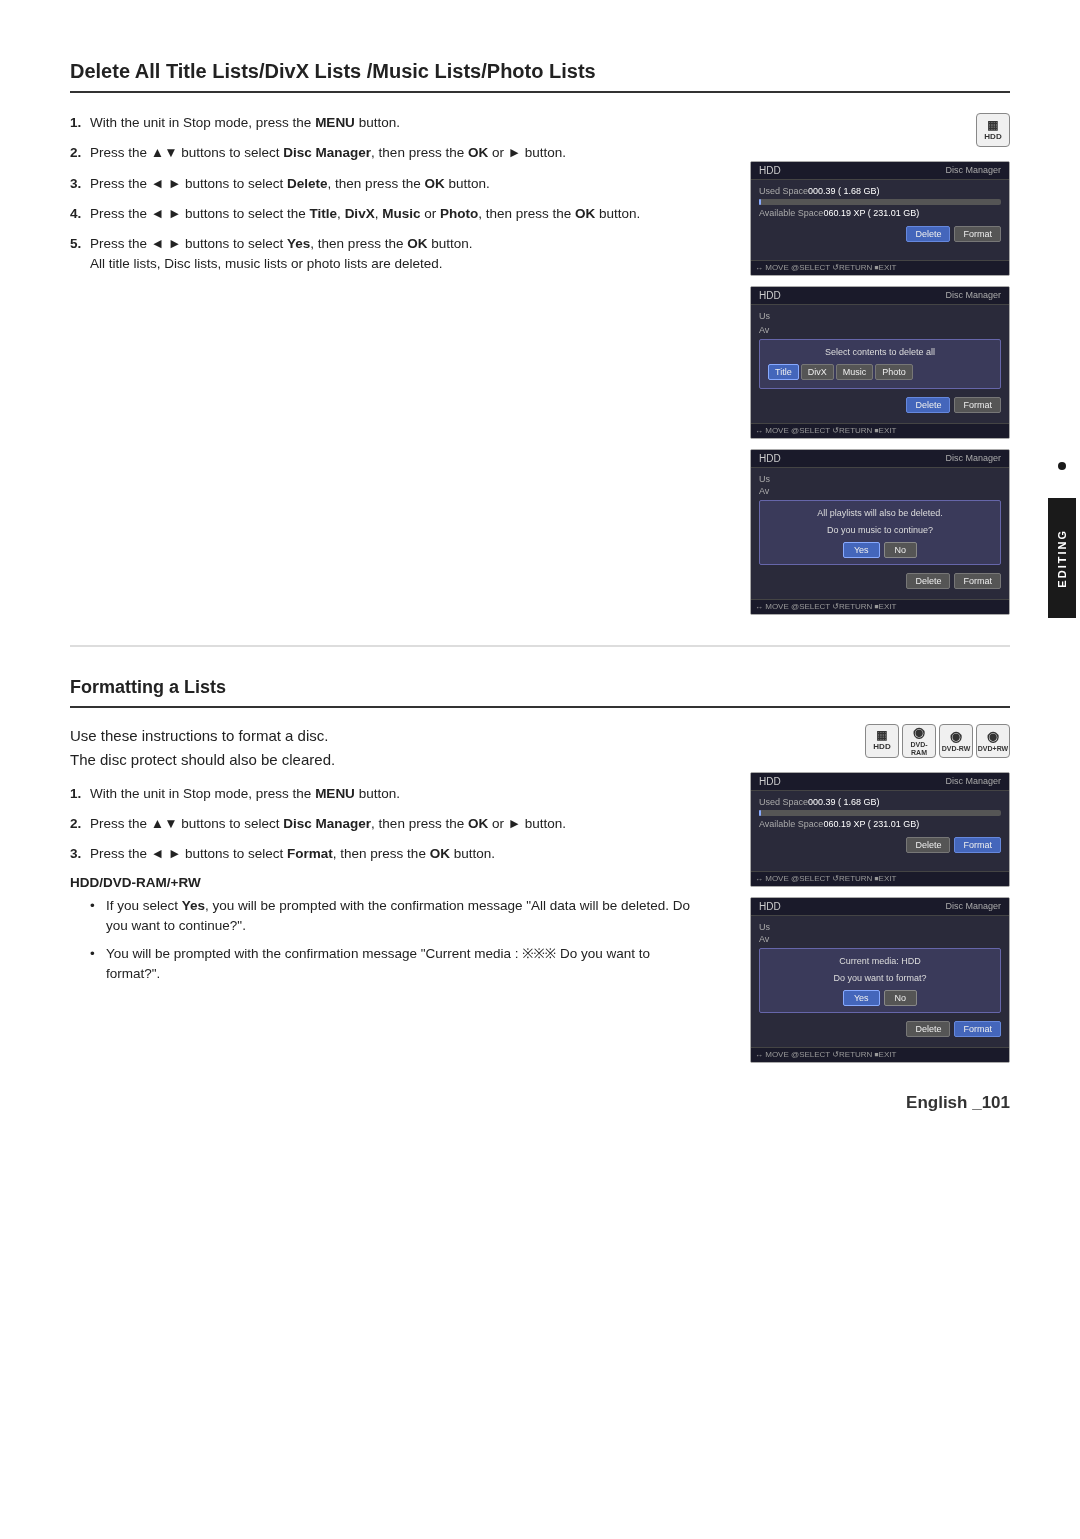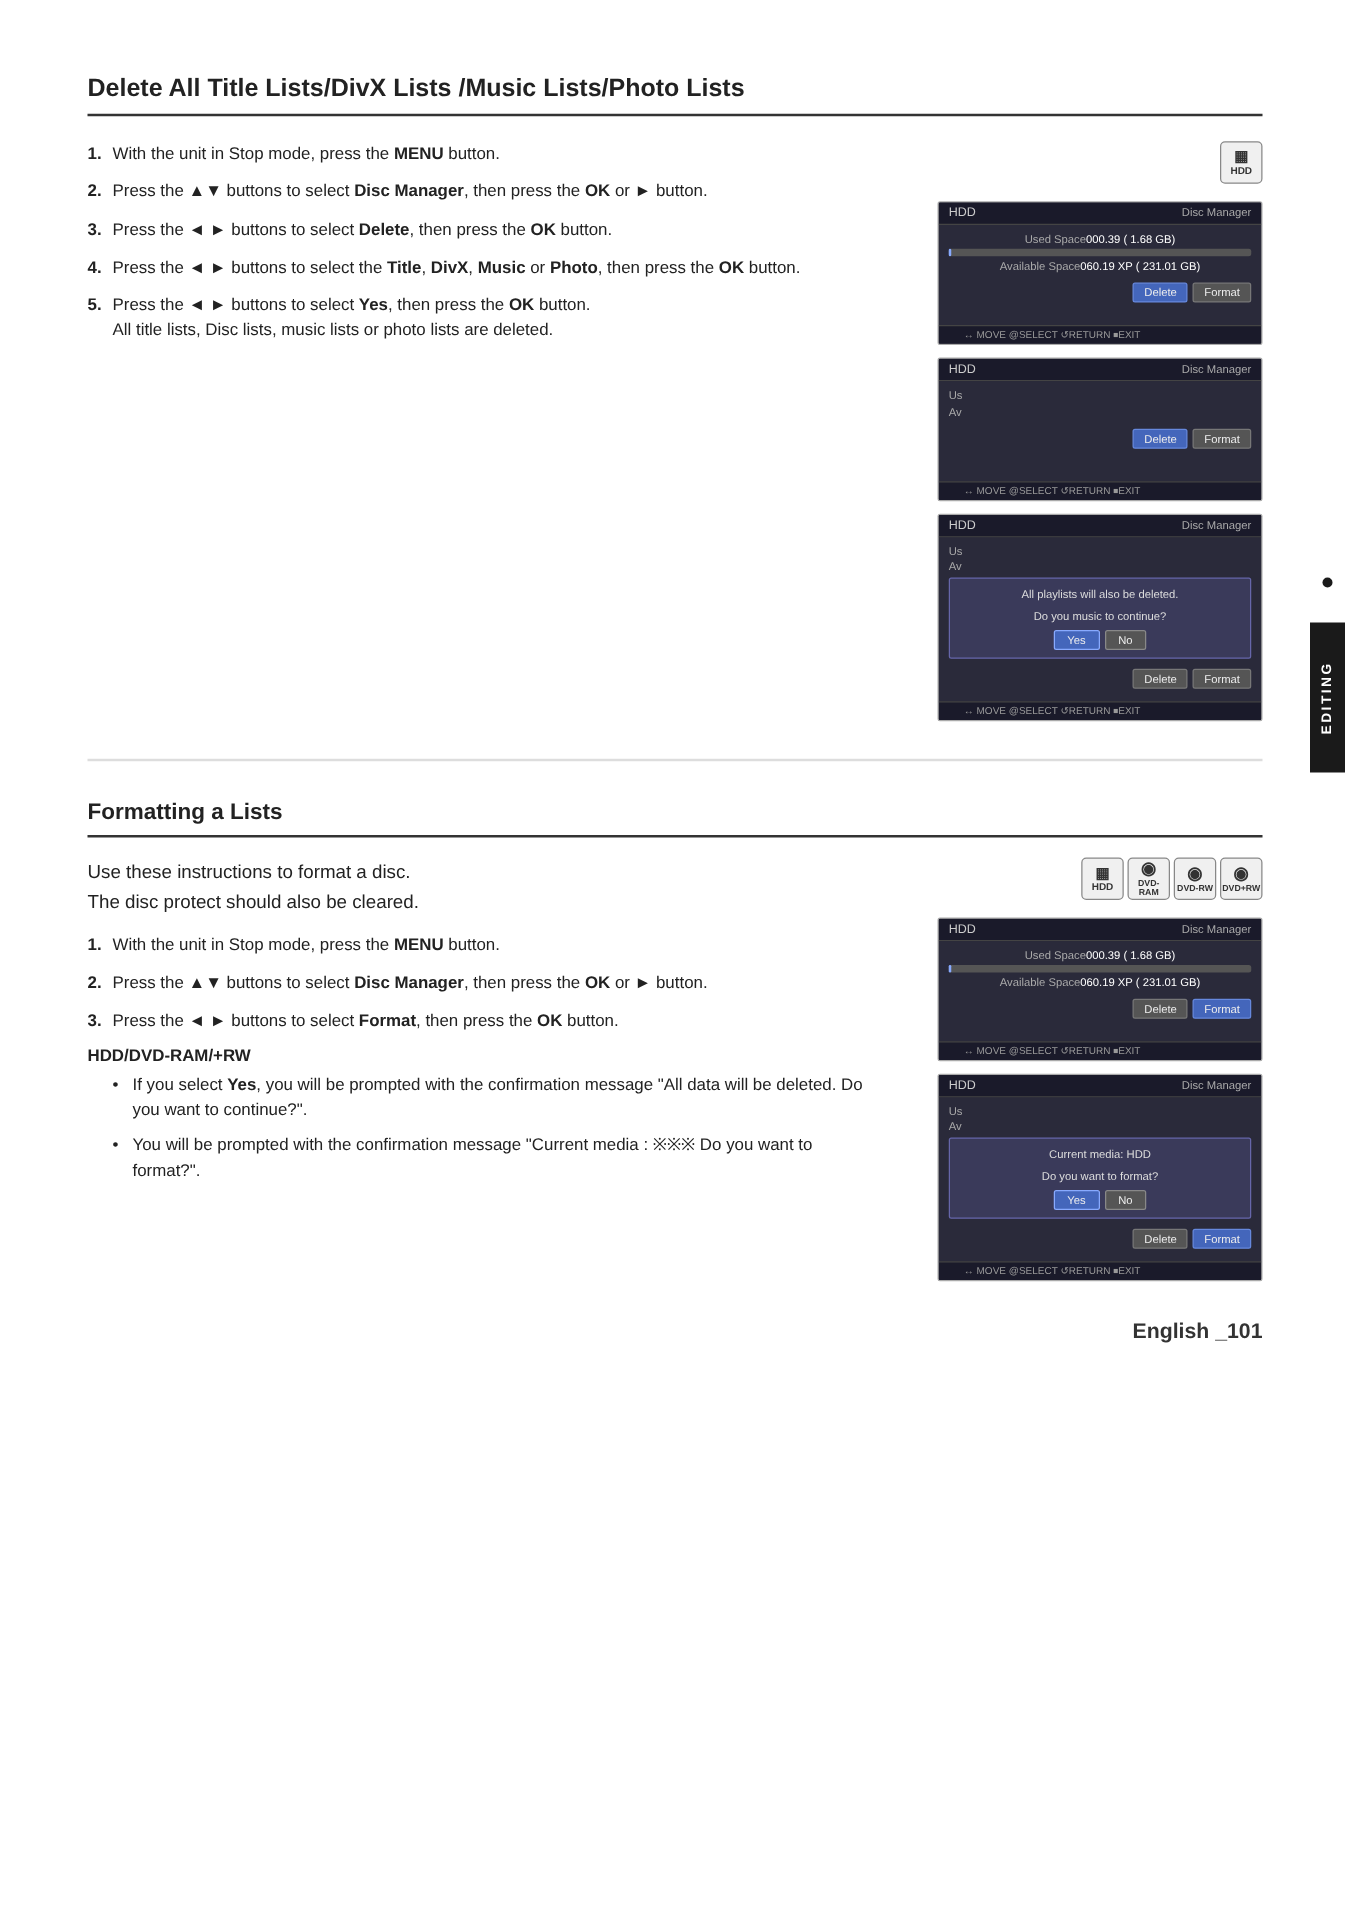--- a/index.html
+++ b/index.html
@@ -172,21 +172,21 @@
     }
 
     .screen-body {
       background: #2a2a3a;
       padding: 6px 8px;
       min-height: 80px;
     }
 
     .screen-row {
       display: flex;
-      justify-content: center;
+      justify-content: flex-start;
       margin-bottom: 3px;
       font-size: 9.5px;
     }
 
     .screen-label {
       color: #aaa;
       font-size: 9px;
     }
 
     .screen-value {
@@ -225,21 +225,21 @@
       border-radius: 2px;
     }
 
     .screen-btn.active {
       background: #4466bb;
       border-color: #6688dd;
     }
 
     .screen-nav {
       background: #1a1a2a;
-      padding: 2px 20px;
+      padding: 2px 4px;
       display: flex;
       justify-content: space-between;
       font-size: 8px;
       color: #999;
       border-top: 1px solid #444;
     }
 
     
     .screen-dialog {
       background: #3a3a5a;
@@ -436,20 +436,29 @@
         <div class="screen-mockup">
           <div class="screen-header">
             <span>HDD</span>
             <span class="screen-title-right">Disc Manager</span>
           </div>
           <div class="screen-body">
             <div style="display:flex;gap:4px;margin-bottom:4px;font-size:9px;color:#aaa;">
               <span>Us</span>
             </div>
             <div style="font-size:9px;color:#aaa;margin-bottom:3px;">Av</div>
+            <div class="screen-dialog">
+              <div class="screen-dialog-text">Select contents to delete all</div>
+              <div class="title-tabs-row">
+                <div class="title-tab active">Title</div>
+                <div class="title-tab">DivX</div>
+                <div class="title-tab">Music</div>
+                <div class="title-tab">Photo</div>
+              </div>
+            </div>
             <div class="screen-buttons-row">
               <div class="screen-btn active">Delete</div>
               <div class="screen-btn">Format</div>
             </div>
           </div>
           <div class="screen-nav">↔ MOVE    @SELECT    ↺RETURN    ⏹EXIT</div>
         </div>
 
         <div class="screen-mockup">
           <div class="screen-header">

